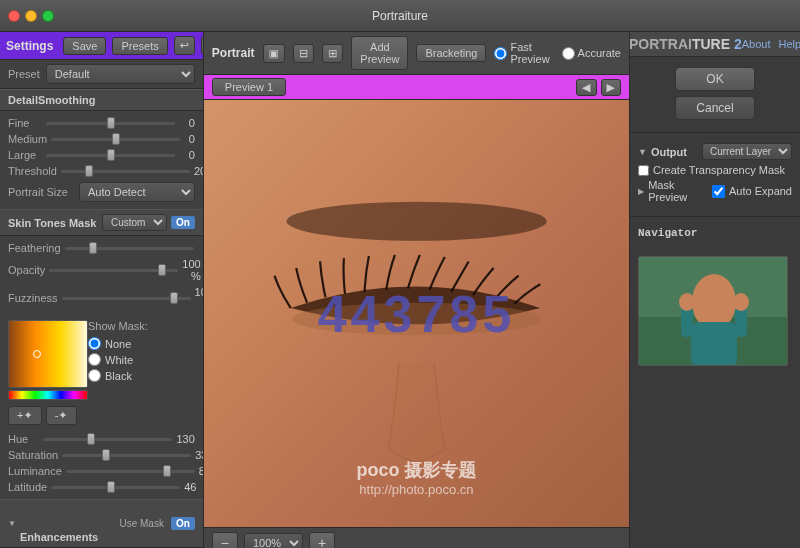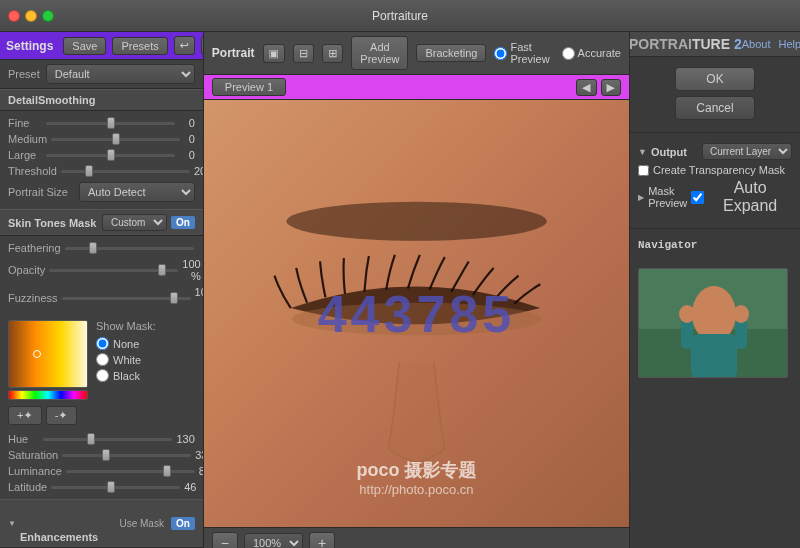--- a/index.html
+++ b/index.html
@@ -197,21 +197,20 @@
       padding: 1px 5px;
       border-radius: 2px;
       font-size: 10px;
       font-weight: bold;
     }
 
     
     .color-picker-area {
       padding: 4px 8px;
       display: flex;
-      gap: 8px;
     }
     .color-swatch-container {
       position: relative;
       width: 80px;
       height: 80px;
     }
     .color-gradient {
       width: 80px;
       height: 68px;
       background: linear-gradient(to right, #8B4513, #FF8C00, #FFD700, #FFF8DC);
@@ -566,21 +565,21 @@
 
     
     .mask-preview-row {
       display: flex;
       align-items: center;
       gap: 4px;
       margin-bottom: 3px;
     }
     .triangle-right { font-size: 8px; color: #aaa; }
     .mask-preview-label { font-size: 11px; color: #ccc; flex: 1; }
-    .auto-expand-label { font-size: 16px; color: #ccc; text-align: center; }
+    .auto-expand-label { font-size: 11px; color: #ccc; text-align: center; }
 
     
     .navigator-section {
       padding: 4px 8px;
     }
     .navigator-label {
       font-size: 11px;
       font-weight: bold;
       color: #ccc;
       margin-bottom: 17px;

